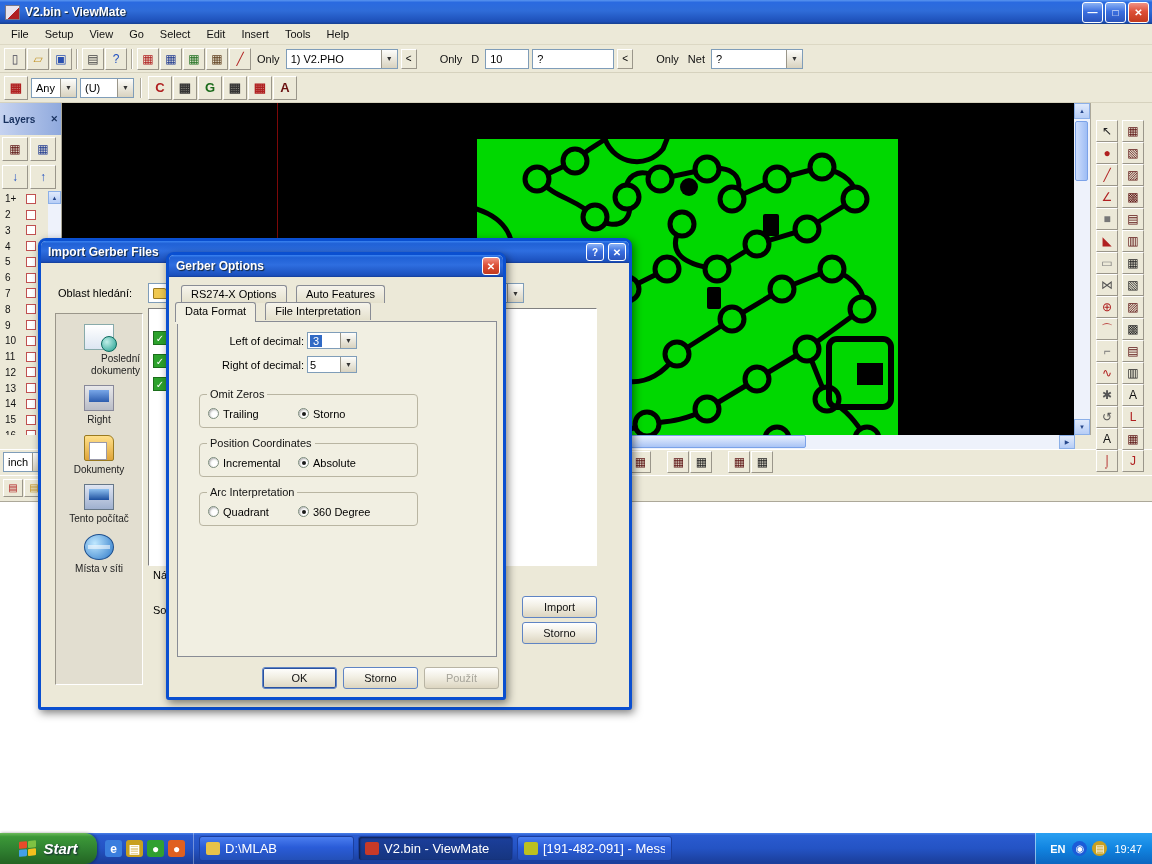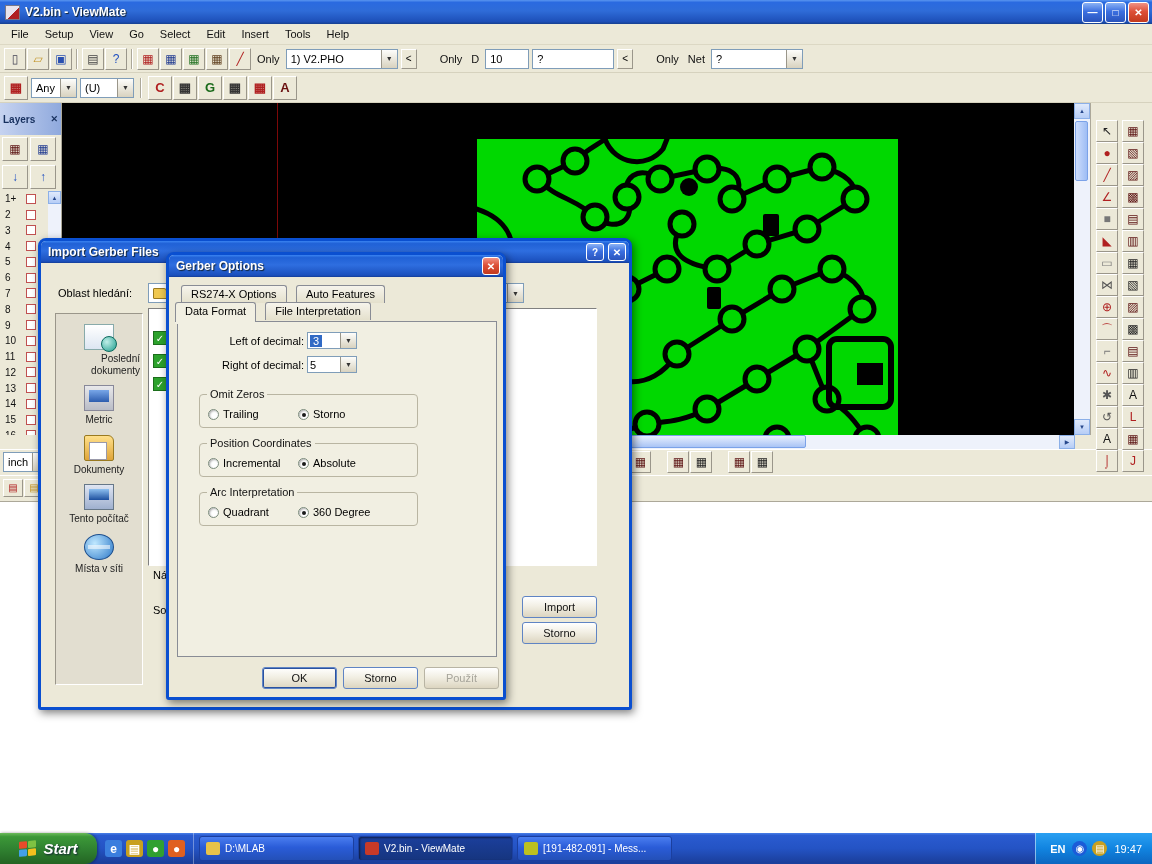--- a/index.html
+++ b/index.html
@@ -117,39 +117,39 @@
 .tab.active{background:#f1efe2;height:20px;z-index:3;box-shadow:0 2px 0 #f1efe2}
 .tab-panel{position:absolute;left:8px;top:44px;width:320px;height:336px;border:1px solid #898c95;background:#f1efe2}
 .dec-label{position:absolute;width:126px;text-align:right;font-size:11px}
 .dec-combo{position:absolute;left:129px;width:50px;height:17px}
 .dec-combo .cval{padding:0 2px}
 .dec-combo .hl{background:#316ac5;color:#fff;padding:0 3px}
 .groups{position:absolute;left:21px;top:72px;width:219px}
 .groupbox{position:relative;height:34px;border:1px solid #b9b5a2;border-radius:4px;margin-bottom:15px;background:#f1efe2}
 .gb-title{position:absolute;top:-7px;left:7px;background:#f1efe2;padding:0 3px;font-size:11px;color:#111}
 .gb-row{display:flex;align-items:center;height:100%;padding:6px 0 0 8px}
-.radio-item{display:flex;align-items:flex-end;gap:4px;font-size:11px;white-space:nowrap}
+.radio-item{display:flex;align-items:flex-start;gap:4px;font-size:11px;white-space:nowrap}
 .g2 .radio-item:first-child{width:90px}
 .g3 .radio-item{margin-right:7px}
 .radio{width:11px;height:11px;border-radius:50%;background:#fff;border:1px solid #7b8b7b;box-shadow:inset 1px 1px 2px rgba(0,0,0,.3);position:relative;flex:none}
 .radio.checked::after{content:"";position:absolute;left:2.5px;top:2.5px;width:4px;height:4px;border-radius:50%;background:#1a1a1a}
 .go-buttons{position:absolute;top:390px;left:0;width:100%}
 .go-buttons .xp-push{position:absolute}
 
 
 #taskbar{position:absolute;left:0;top:833px;width:1152px;height:31px;background:linear-gradient(180deg,#4a80e8 0%,#2a5bd0 8%,#2453c4 50%,#1b3f9c 95%);display:flex;align-items:stretch;z-index:40}
 #start-btn{width:97px;flex:none;background:linear-gradient(180deg,#6cbb5a 0%,#3c9838 12%,#2f8030 55%,#236423 100%);border-radius:0 12px 12px 0;display:flex;align-items:center;justify-content:center;gap:6px;box-shadow:1px 0 3px rgba(0,0,0,.4)}
 #start-btn .start-label{color:#fff;font-size:15px;font-weight:bold;font-style:italic;text-shadow:1px 1px 2px #123}
 .win-flag{width:18px;height:16px;display:grid;grid-template-columns:8px 8px;grid-template-rows:7px 7px;gap:1px;transform:skewY(-6deg)}
 .win-flag span{border-radius:1px}
 .wf-r{background:#e84c2a}.wf-g{background:#7ec242}.wf-b{background:#43a0e8}.wf-y{background:#f4c01e}
 .quick-launch{display:flex;align-items:center;gap:4px;padding:0 8px;border-right:1px solid rgba(255,255,255,.35)}
 .ql-icon{width:17px;height:17px;border-radius:3px;color:#fff;font-size:12px;font-weight:bold;display:flex;align-items:center;justify-content:center}
 .tasks{flex:1;display:flex;align-items:center;gap:4px;padding:0 5px;overflow:hidden}
-.task{width:155px;height:25px;flex:none;background:linear-gradient(#4a7ef0,#2a5cd8 45%,#2450b8);border:1px solid #1b3f9f;border-radius:3px;display:flex;align-items:center;gap:5px;padding:0 6px;color:#fff;font-size:10px;cursor:default}
+.task{width:155px;height:25px;flex:none;background:linear-gradient(#4a7ef0,#2a5cd8 45%,#2450b8);border:1px solid #1b3f9f;border-radius:3px;display:flex;align-items:center;gap:5px;padding:0 6px;color:#fff;font-size:13px;cursor:default}
 .task.active{background:linear-gradient(#1b3f9c,#16357f);box-shadow:inset 1px 1px 2px rgba(0,0,0,.5)}
 .task .ticon{width:14px;height:13px;flex:none;border-radius:2px}
 .task .tlabel{white-space:nowrap;overflow:hidden}
 .tray{flex:none;display:flex;align-items:center;gap:7px;padding:0 10px 0 14px;background:linear-gradient(180deg,#2aa0f2 0%,#1184e0 50%,#0c66c0 100%);border-left:1px solid rgba(255,255,255,.5)}
 .tray .tr-lang{color:#fff;font-size:11px;font-weight:bold}
 .tray .tr-icon{width:15px;height:15px;border-radius:50%;display:flex;align-items:center;justify-content:center;font-size:10px;color:#fff}
 .tray .tr-time{color:#fff;font-size:11px}
 
 
 .glyph{pointer-events:none}
@@ -729,21 +729,21 @@
           </span>
         <span class="carrow"></span>
       </div>
       <div class="igf-places" id="igf-places">
           <div class="place-item">
             <div class="place-icon pi-recent-documents"></div>
             <span class="place-label">Poslední dokumenty</span>
           </div>
           <div class="place-item">
             <div class="place-icon pi-desktop"></div>
-            <span class="place-label">Metric</span>
+            <span class="place-label">Right</span>
           </div>
           <div class="place-item">
             <div class="place-icon pi-documents"></div>
             <span class="place-label">Dokumenty</span>
           </div>
           <div class="place-item">
             <div class="place-icon pi-my-computer"></div>
             <span class="place-label">Tento počítač</span>
           </div>
           <div class="place-item">

